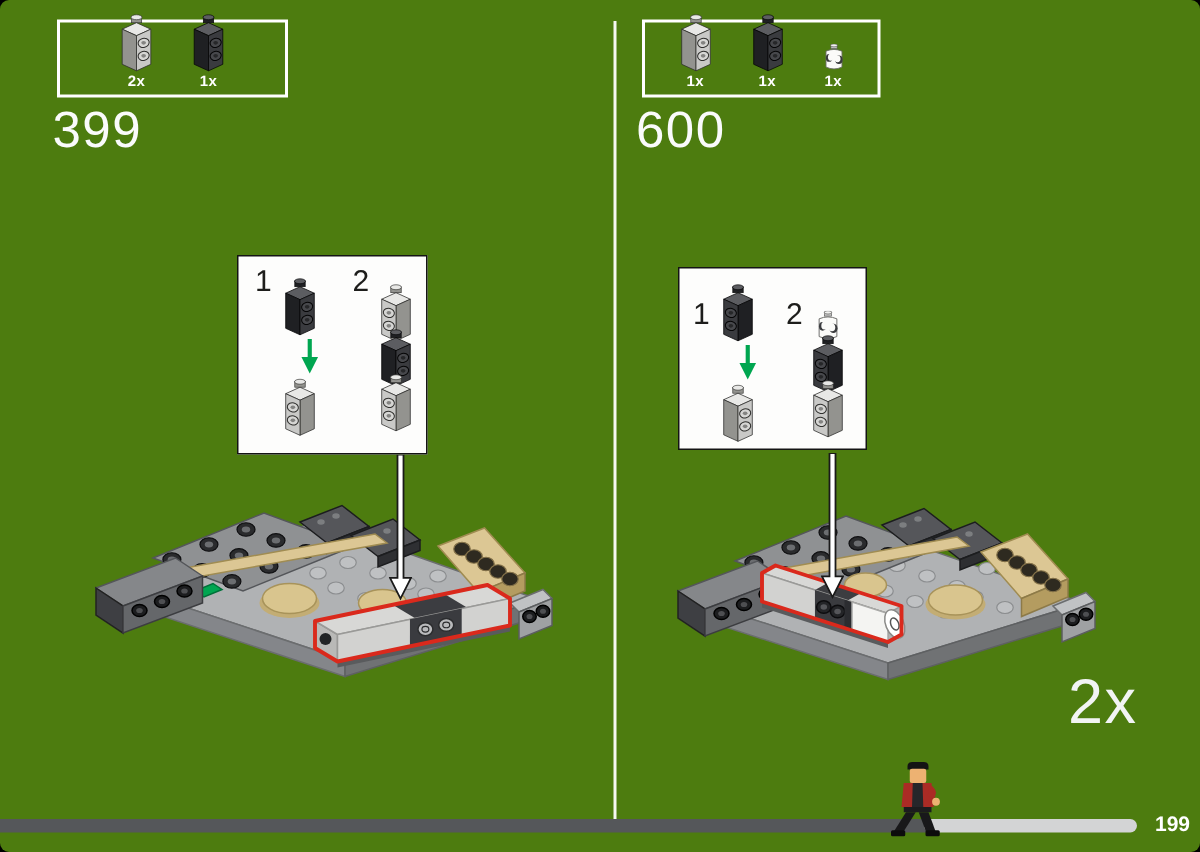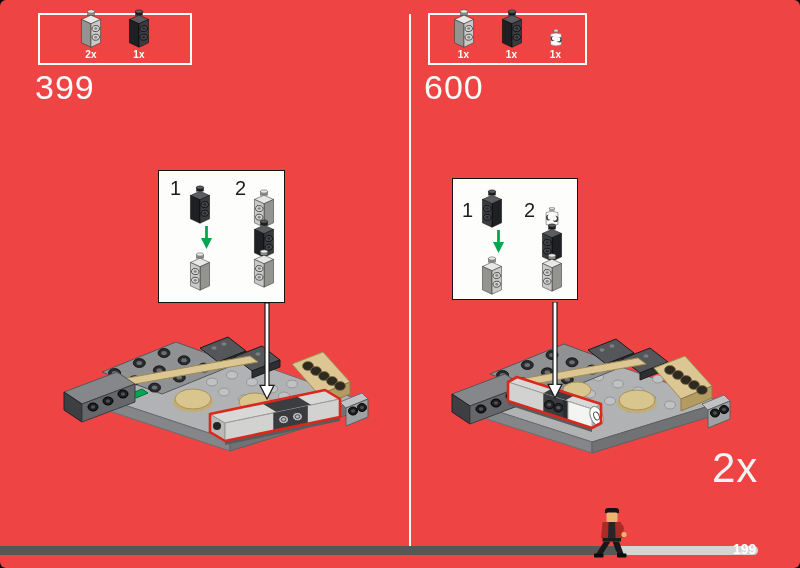--- a/index.html
+++ b/index.html
@@ -1,17 +1,17 @@
 <!DOCTYPE html>
 <html><head>
 <meta charset="utf-8">
 <style>
   html,body{margin:0;padding:0;background:#000;}
   .page{
-    position:relative;width:800px;height:568px;background:#ef4444;
+    position:relative;width:800px;height:568px;background:#4d7c0f;
     font-family:"Liberation Sans", sans-serif;overflow:hidden;border-radius:6px;
   }
   .abs{position:absolute;}
   .divider{position:absolute;left:409px;top:14px;width:2px;height:532px;background:rgba(255,255,255,.95);}
   .parts-box{
     position:absolute;top:13px;height:52px;border:2px solid #fff;
     display:flex;align-items:flex-end;justify-content:center;gap:22px;
     box-sizing:border-box;padding:4px 10px 3px 10px;
   }
   .part-item{display:flex;flex-direction:column;align-items:center;gap:1px;}
@@ -21,21 +21,21 @@
   }
   .inset{
     position:absolute;background:#fdfdfc;border:1.6px solid #141414;box-sizing:border-box;
   }
   .substep-label{position:absolute;color:#1d1d1b;font-size:20px;font-weight:400;}
   .multiplier{
     position:absolute;left:712px;top:444px;color:#f2f4f4;font-size:42px;font-weight:300;letter-spacing:1px;
   }
   .progress-dark{position:absolute;left:0;top:546px;width:622px;height:9px;background:#55575a;}
   .progress-light{position:absolute;left:616px;top:546px;width:142px;height:9px;background:#d3d4d5;border-radius:5px;}
-  .page-number{position:absolute;left:733px;top:541px;color:#fff;font-size:14px;font-weight:600;text-align:right;}
+  .page-number{position:absolute;left:770px;top:541px;color:#fff;font-size:14px;font-weight:600;text-align:right;}
   svg{display:block;}
 </style>
 </head>
 <body>
 
 <div class="page">
 
   <svg width="0" height="0" style="position:absolute">
     <defs>
       <symbol id="sym-brick" viewBox="0 0 30 46">

